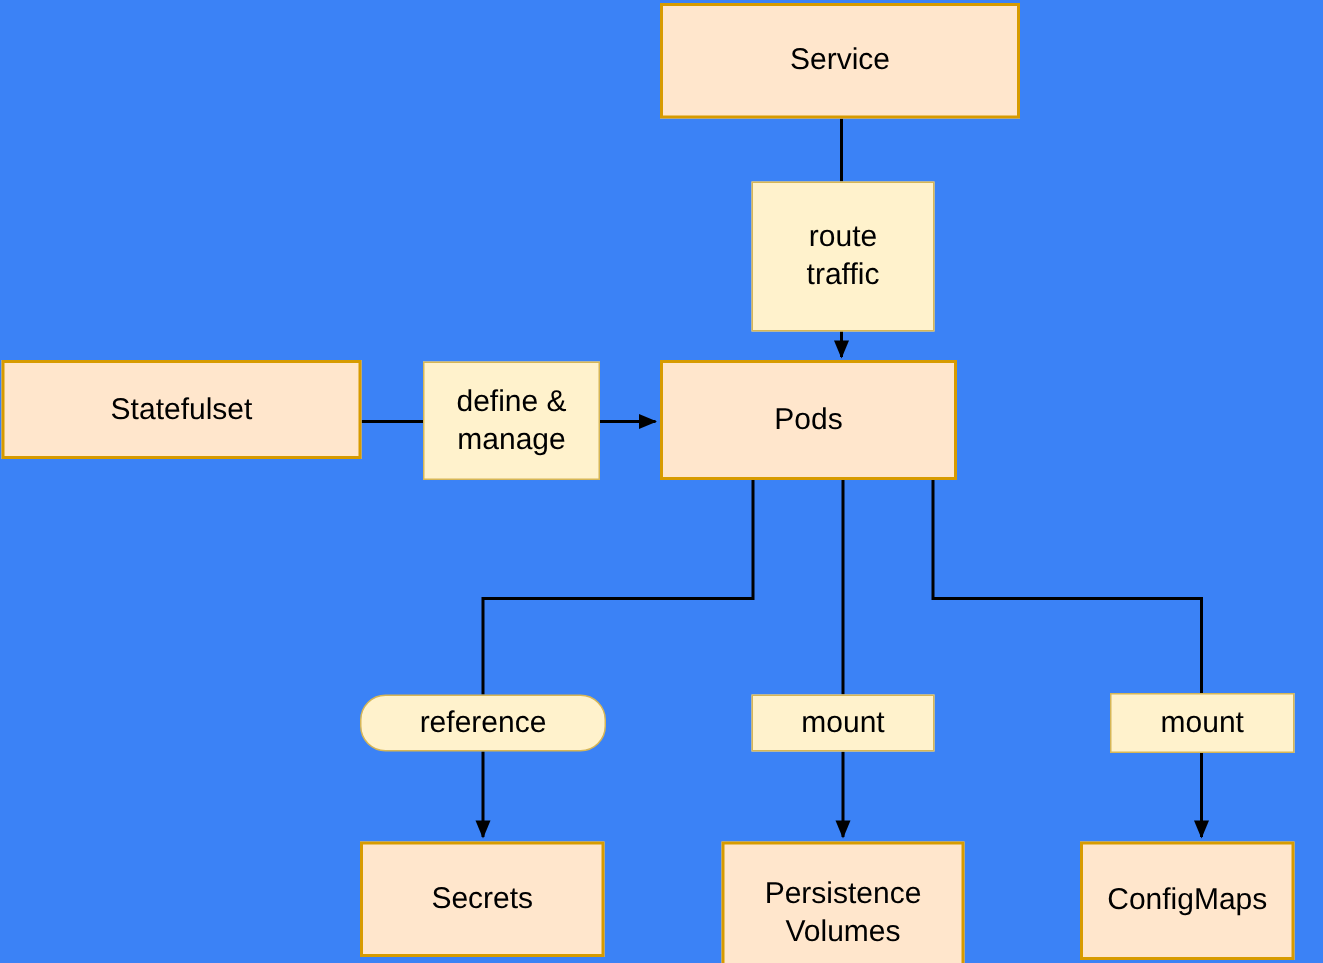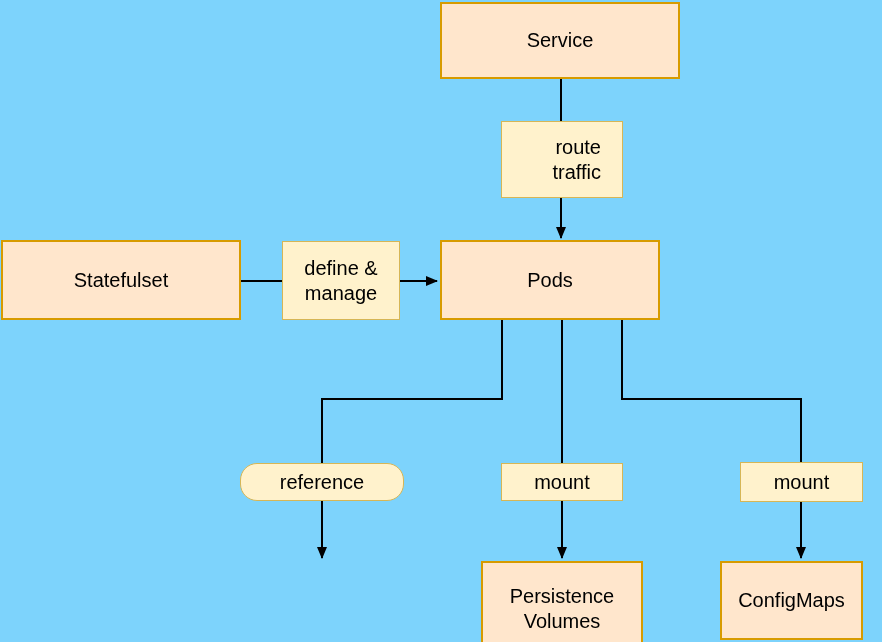--- a/index.html
+++ b/index.html
@@ -1,20 +1,20 @@
 <!DOCTYPE html>
 <html><head>
 <meta charset="utf-8">
 <style>
   html, body { margin: 0; padding: 0; background: #ffffff; }
   .canvas {
     position: relative;
     width: 882px;
     height: 642px;
-    background: #7dd3fc;
+    background: #3b82f6;
     font-family: "Liberation Sans", sans-serif;
     overflow: hidden;
   }
   .connectors {
     position: absolute;
     left: 0; top: 0;
     width: 882px; height: 642px;
     pointer-events: none;
   }
   .connectors line, .connectors polyline {
@@ -36,24 +36,24 @@
   .node {
     background: #ffe6cc;
     border: 2px solid #d79b00;
   }
   .edge-label {
     background: #fff2cc;
     border: 1.5px solid #d6b656;
   }
   
   #node-service        { left: 440px; top: 2px;   width: 240px; height: 77px; }
-  #label-route-traffic { left: 501px; top: 121px; width: 122px; height: 77px; text-align: right; }
-  #node-statefulset    { left: 1px;   top: 240px; width: 240px; height: 80px; }
+  #label-route-traffic { left: 501px; top: 121px; width: 122px; height: 100px; }
+  #node-statefulset    { left: 1px;   top: 240px; width: 240px; height: 66px; }
   #label-define-manage { left: 282px; top: 241px; width: 118px; height: 79px; }
-  #node-pods           { left: 440px; top: 240px; width: 220px; height: 80px; }
+  #node-pods           { left: 440px; top: 240px; width: 198px; height: 80px; }
   #label-reference     { left: 240px; top: 463px; width: 164px; height: 38px; border-radius: 17px; }
   #label-mount-pv      { left: 501px; top: 463px; width: 122px; height: 38px; }
   #label-mount-cm      { left: 740px; top: 462px; width: 123px; height: 40px; }
   #node-secrets        { left: 240px; top: 561px; width: 163px; height: 77px; }
   #node-persistence    { left: 481px; top: 561px; width: 162px; height: 95px; }
   #node-configmaps     { left: 720px; top: 561px; width: 143px; height: 79px; }
   
   #label-route-traffic span { display: block; width: 78px;  margin: 0 auto; }
   #label-define-manage span { display: block; width: 92px;  margin: 0 auto; text-align: center; }
   #node-persistence   span  { display: block; width: 124px; margin: 0 auto; }
@@ -121,20 +121,23 @@
   </div>
 
   <div class="box edge-label" id="label-mount-pv">
     <span>mount</span>
   </div>
 
   <div class="box edge-label" id="label-mount-cm">
     <span>mount</span>
   </div>
 
+  <div class="box node" id="node-secrets">
+    <span>Secrets</span>
+  </div>
 
   <div class="box node" id="node-persistence">
     <span>Persistence Volumes</span>
   </div>
 
   <div class="box node" id="node-configmaps">
     <span>ConfigMaps</span>
   </div>
 
 </div>

